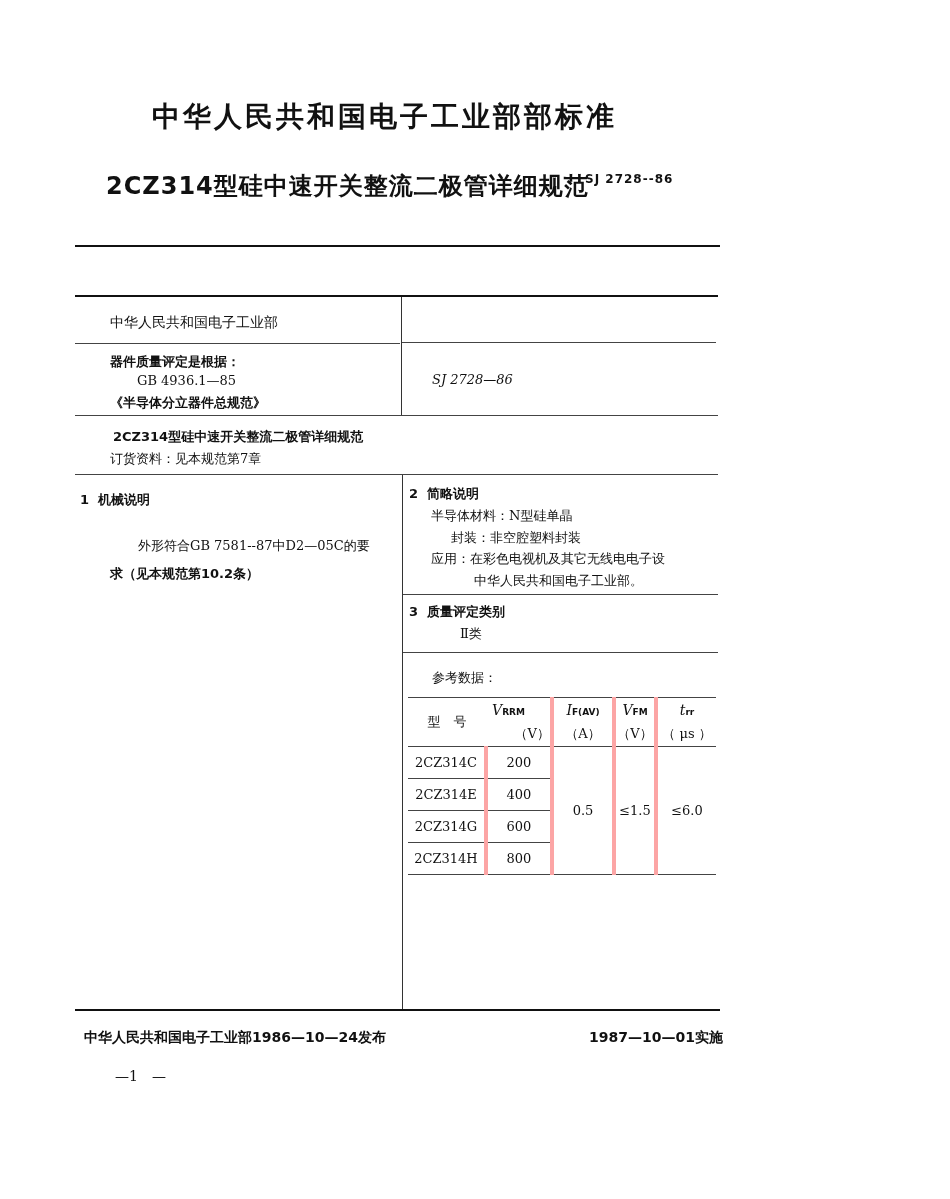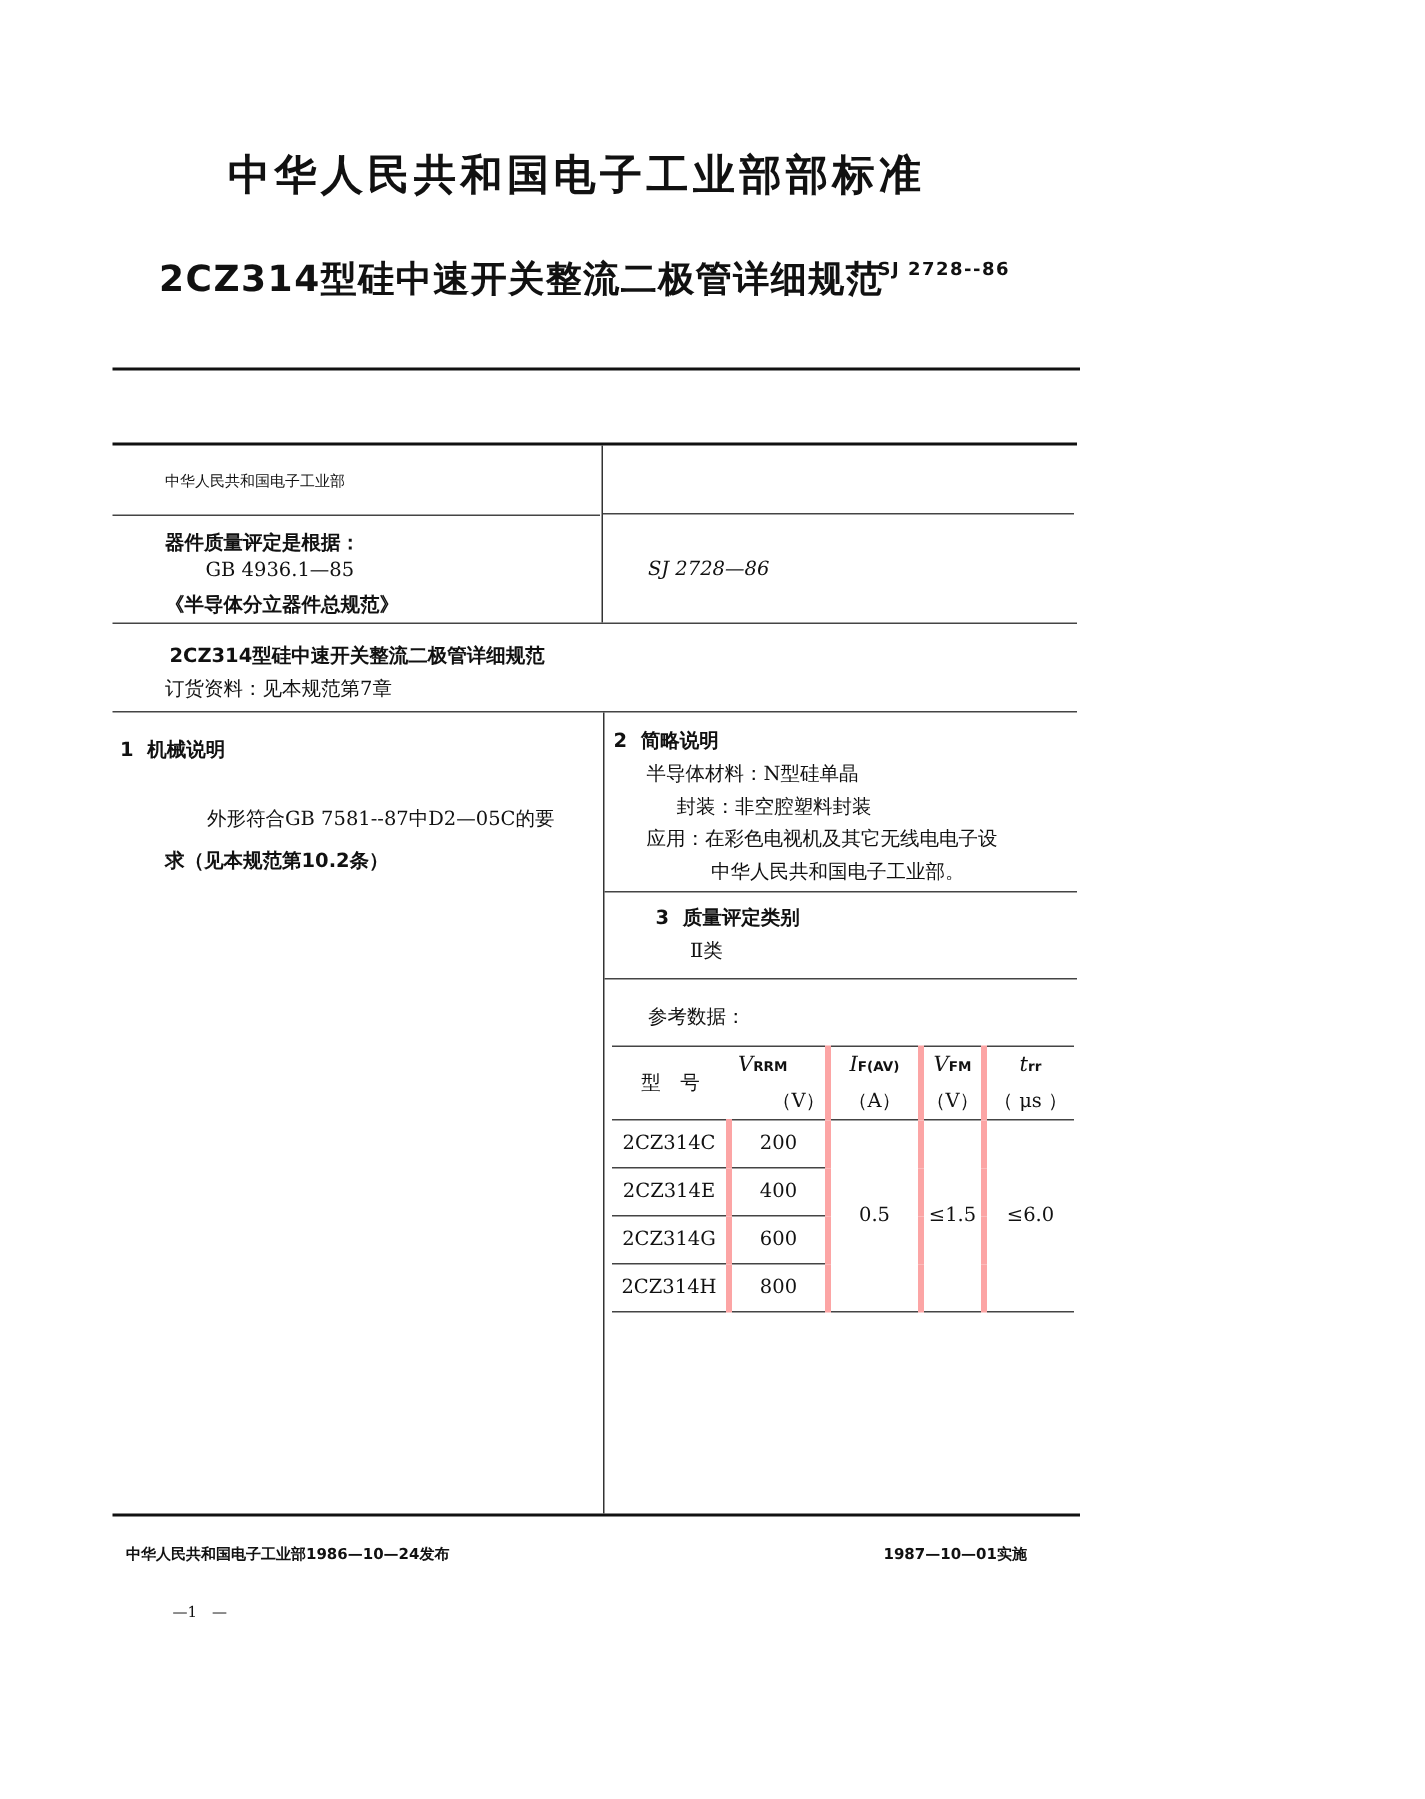--- a/index.html
+++ b/index.html
@@ -10,21 +10,21 @@
     }
     .abs { position: absolute; }
     .bold { font-weight: bold; font-family: "DejaVu Sans", "Liberation Sans", sans-serif; }
     .hr { position: absolute; background: #111; }
     .vr { position: absolute; background: #333; width: 1px; }
 
     .org-title { left: 152px; top: 98px; font-size: 28px; letter-spacing: 3px; }
     .doc-title { left: 106px; top: 170px; font-size: 24px; letter-spacing: 1px; }
     .doc-code { left: 585px; top: 172px; font-size: 12px; letter-spacing: 1px; }
 
-    .t14 { font-size: 10px; }
+    .t14 { font-size: 14px; }
     .t13 { font-size: 13px; }
 
     table.ref {
       position: absolute; left: 408px; top: 697px;
       border-collapse: collapse; font-size: 13px;
     }
     table.ref td, table.ref th {
       font-weight: normal; text-align: center; padding: 0;
     }
     table.ref .hline { border-top: 1px solid #444; }
@@ -70,21 +70,21 @@
 
 <div class="abs t13 bold" style="left:409px; top:485px;">
   <span>2</span>&nbsp;
   <span>简略说明</span>
 </div>
 <div class="abs t13" style="left:431px; top:507px;">半导体材料：N型硅单晶</div>
 <div class="abs t13" style="left:431px; top:529px;margin-left:20px;">封装：非空腔塑料封装</div>
 <div class="abs t13" style="left:431px; top:550px;">应用：在彩色电视机及其它无线电电子设</div>
 <div class="abs t13" style="left:474px; top:572px;">中华人民共和国电子工业部。</div>
 
-<div class="abs t13 bold" style="left:409px; top:603px;margin-left:28px;">
+<div class="abs t13 bold" style="left:409px; top:603px;">
   <span>3</span>&nbsp;
   <span>质量评定类别</span>
 </div>
 <div class="abs t13" style="left:460px; top:625px;">Ⅱ类</div>
 
 <div class="abs t13" style="left:432px; top:669px;">参考数据：</div>
 
 <table class="ref">
   <tbody>
       <tr>

